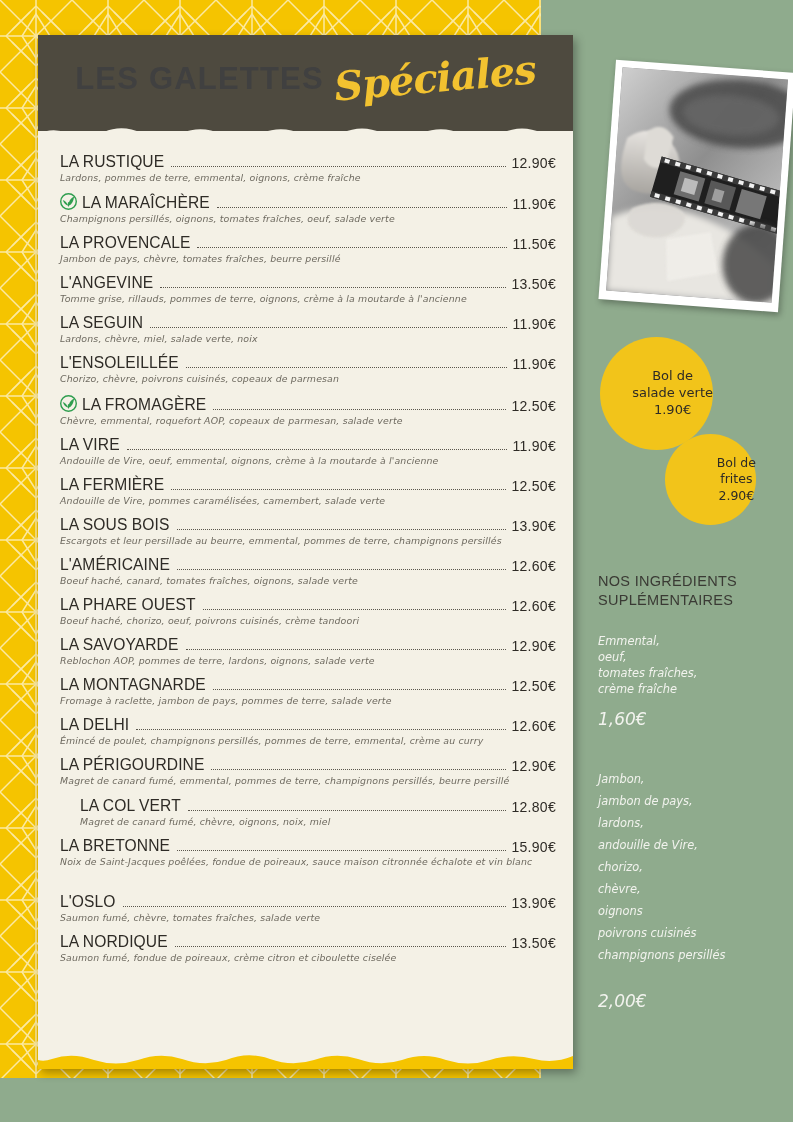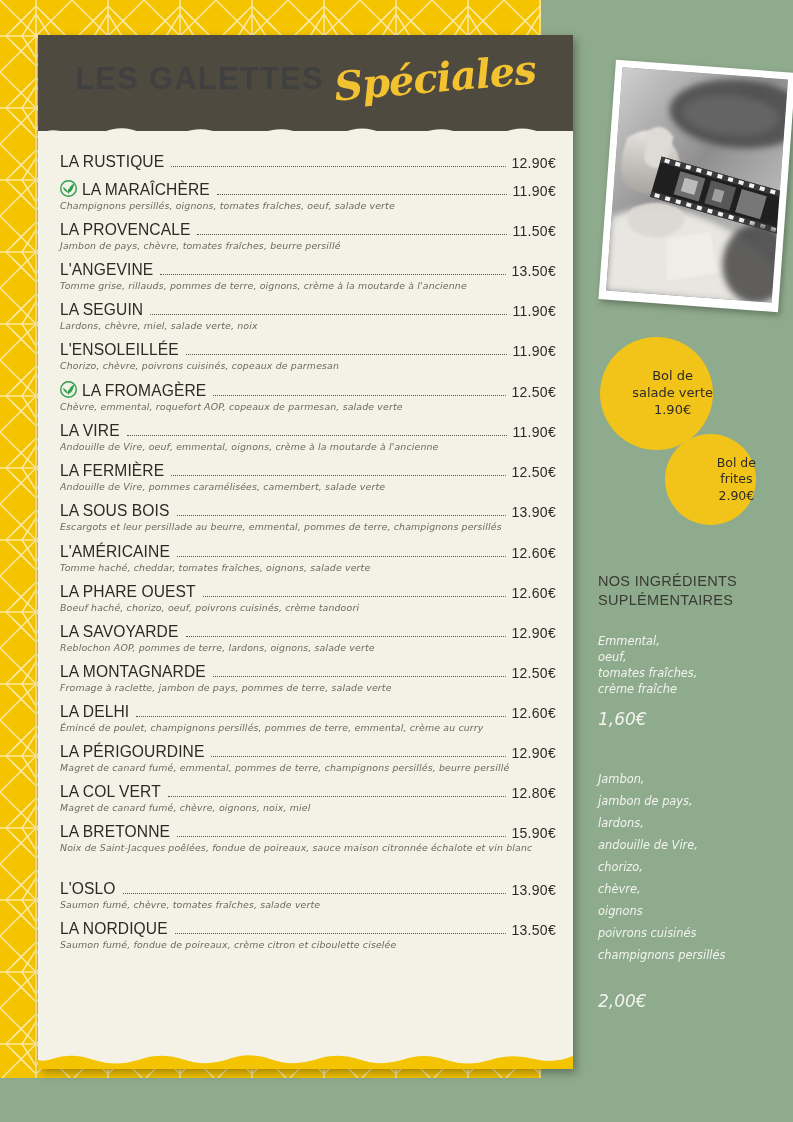--- a/index.html
+++ b/index.html
@@ -312,20 +312,21 @@
       <span class="title-script">Spéciales</span>
     </div>
 
     <div class="menu" id="menu-list">
         <div class="item" style="margin-bottom: 8.7px;">
           <div class="item-row">
             <span class="item-name">LA RUSTIQUE</span>
             <span class="dots"></span>
             <span class="item-price">12.90€</span>
           </div>
+          <div class="item-desc">Lardons, pommes de terre, emmental, oignons, crème fraîche</div>
         </div>
         <div class="item" style="margin-bottom: 8.7px;">
           <div class="item-row">
             <span class="veg-icon"><svg viewBox="0 0 24 24" width="17" height="17">
                 <circle cx="12" cy="12" r="11" fill="none" stroke="#2f9e4f" stroke-width="2"></circle>
                 <path d="M12 18 C12 12 15 7 20 5 C19 12 16 17 12 18 Z" fill="#2f9e4f"></path>
                 <path d="M12 18 C10 14 7 11 4 10 C5 14 8 17 12 18 Z" fill="#2f9e4f"></path>
                 <path d="M12 19 L12 13" stroke="#2f9e4f" stroke-width="1.6" fill="none"></path>
               </svg></span>
             <span class="item-name">LA MARAÎCHÈRE</span>
@@ -403,21 +404,21 @@
             <span class="item-price">13.90€</span>
           </div>
           <div class="item-desc">Escargots et leur persillade au beurre, emmental, pommes de terre, champignons persillés</div>
         </div>
         <div class="item" style="margin-bottom: 8.7px;">
           <div class="item-row">
             <span class="item-name">L'AMÉRICAINE</span>
             <span class="dots"></span>
             <span class="item-price">12.60€</span>
           </div>
-          <div class="item-desc">Tomme haché, cheddar, tomates fraîches, oignons, salade verte</div>
+          <div class="item-desc">Boeuf haché, canard, tomates fraîches, oignons, salade verte</div>
         </div>
         <div class="item" style="margin-bottom: 8.7px;">
           <div class="item-row">
             <span class="item-name">LA PHARE OUEST</span>
             <span class="dots"></span>
             <span class="item-price">12.60€</span>
           </div>
           <div class="item-desc">Boeuf haché, chorizo, oeuf, poivrons cuisinés, crème tandoori</div>
         </div>
         <div class="item" style="margin-bottom: 8.7px;">
@@ -445,21 +446,21 @@
           <div class="item-desc">Émincé de poulet, champignons persillés, pommes de terre, emmental, crème au curry</div>
         </div>
         <div class="item" style="margin-bottom: 8.7px;">
           <div class="item-row">
             <span class="item-name">LA PÉRIGOURDINE</span>
             <span class="dots"></span>
             <span class="item-price">12.90€</span>
           </div>
           <div class="item-desc">Magret de canard fumé, emmental, pommes de terre, champignons persillés, beurre persillé</div>
         </div>
-        <div class="item" style="margin-bottom: 8.7px;">
+        <div class="item" style="margin-bottom: 8.7px; margin-left: 20px;">
           <div class="item-row">
             <span class="item-name">LA COL VERT</span>
             <span class="dots"></span>
             <span class="item-price">12.80€</span>
           </div>
           <div class="item-desc">Magret de canard fumé, chèvre, oignons, noix, miel</div>
         </div>
         <div class="item" style="margin-bottom: 25px;">
           <div class="item-row">
             <span class="item-name">LA BRETONNE</span>

